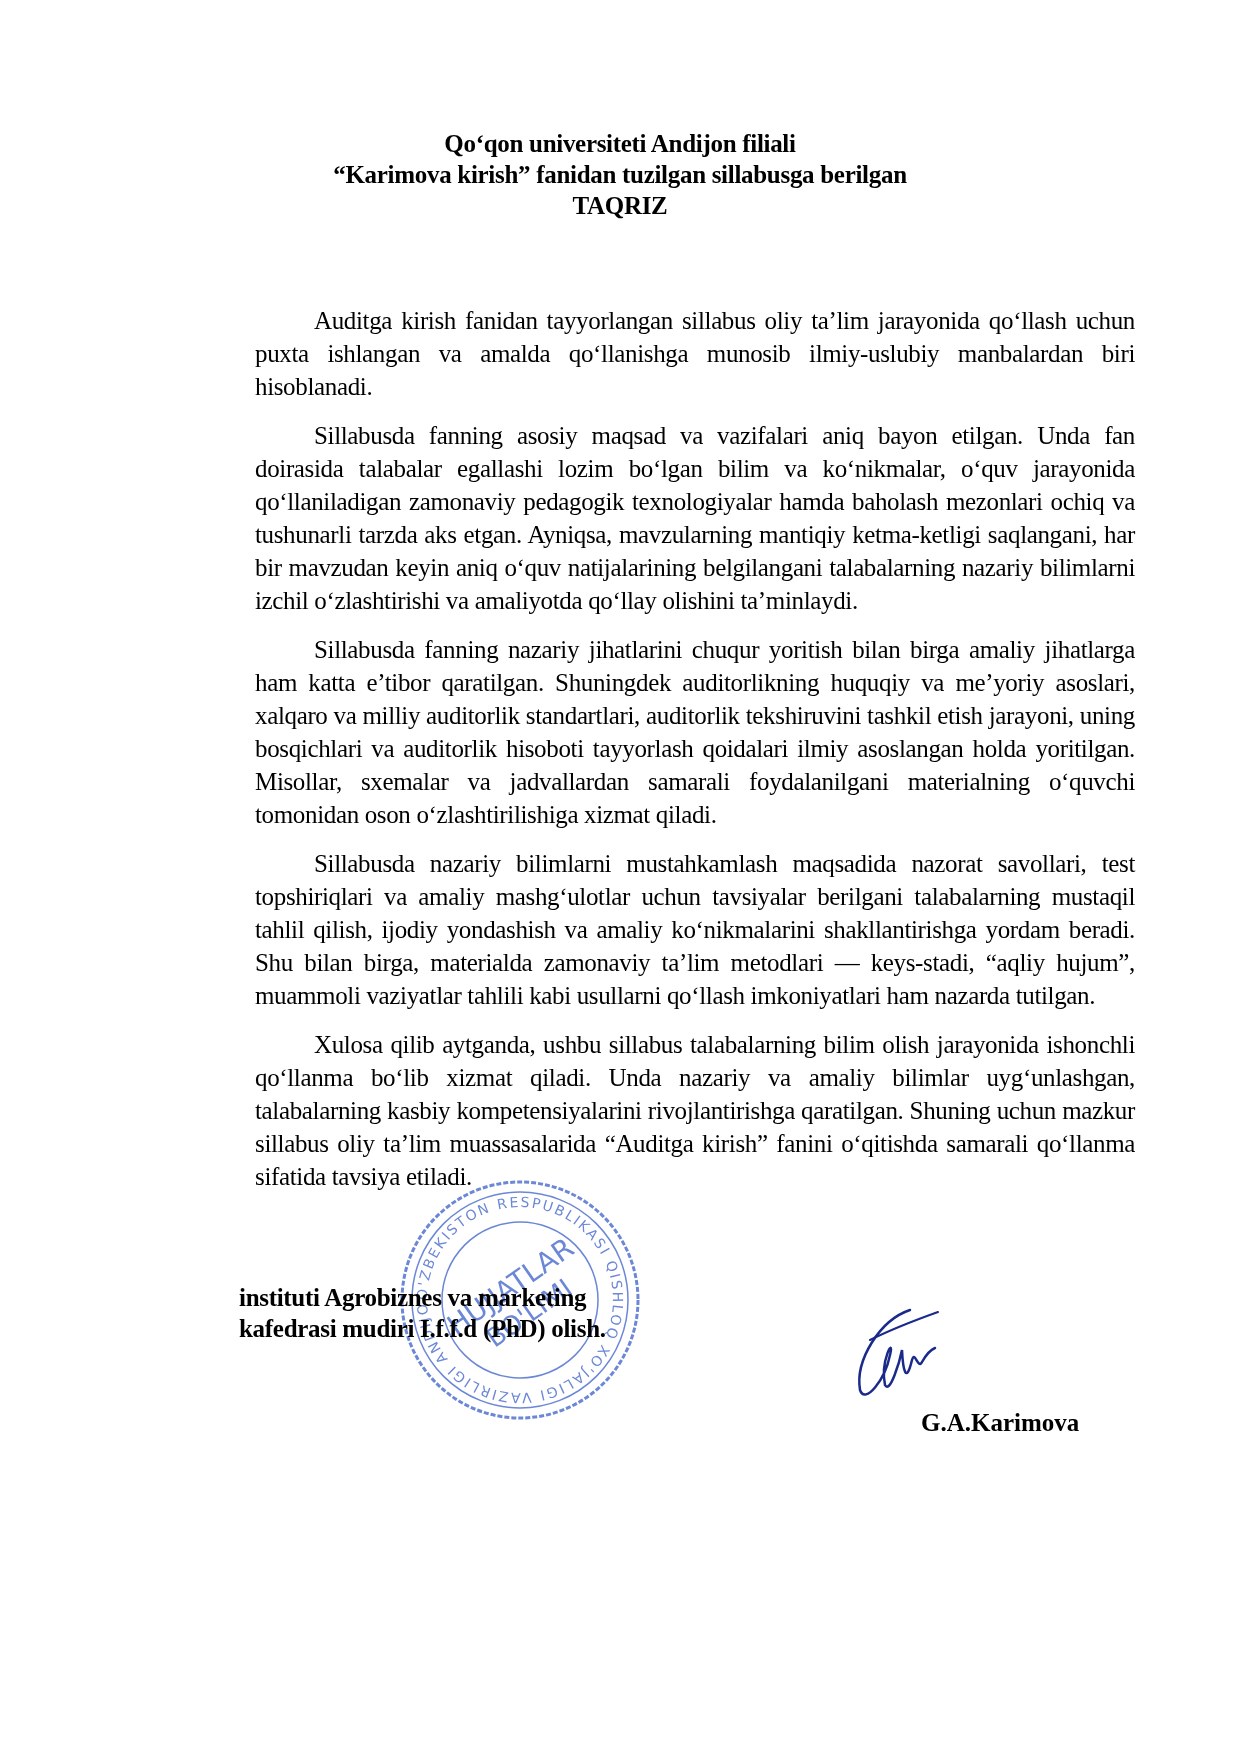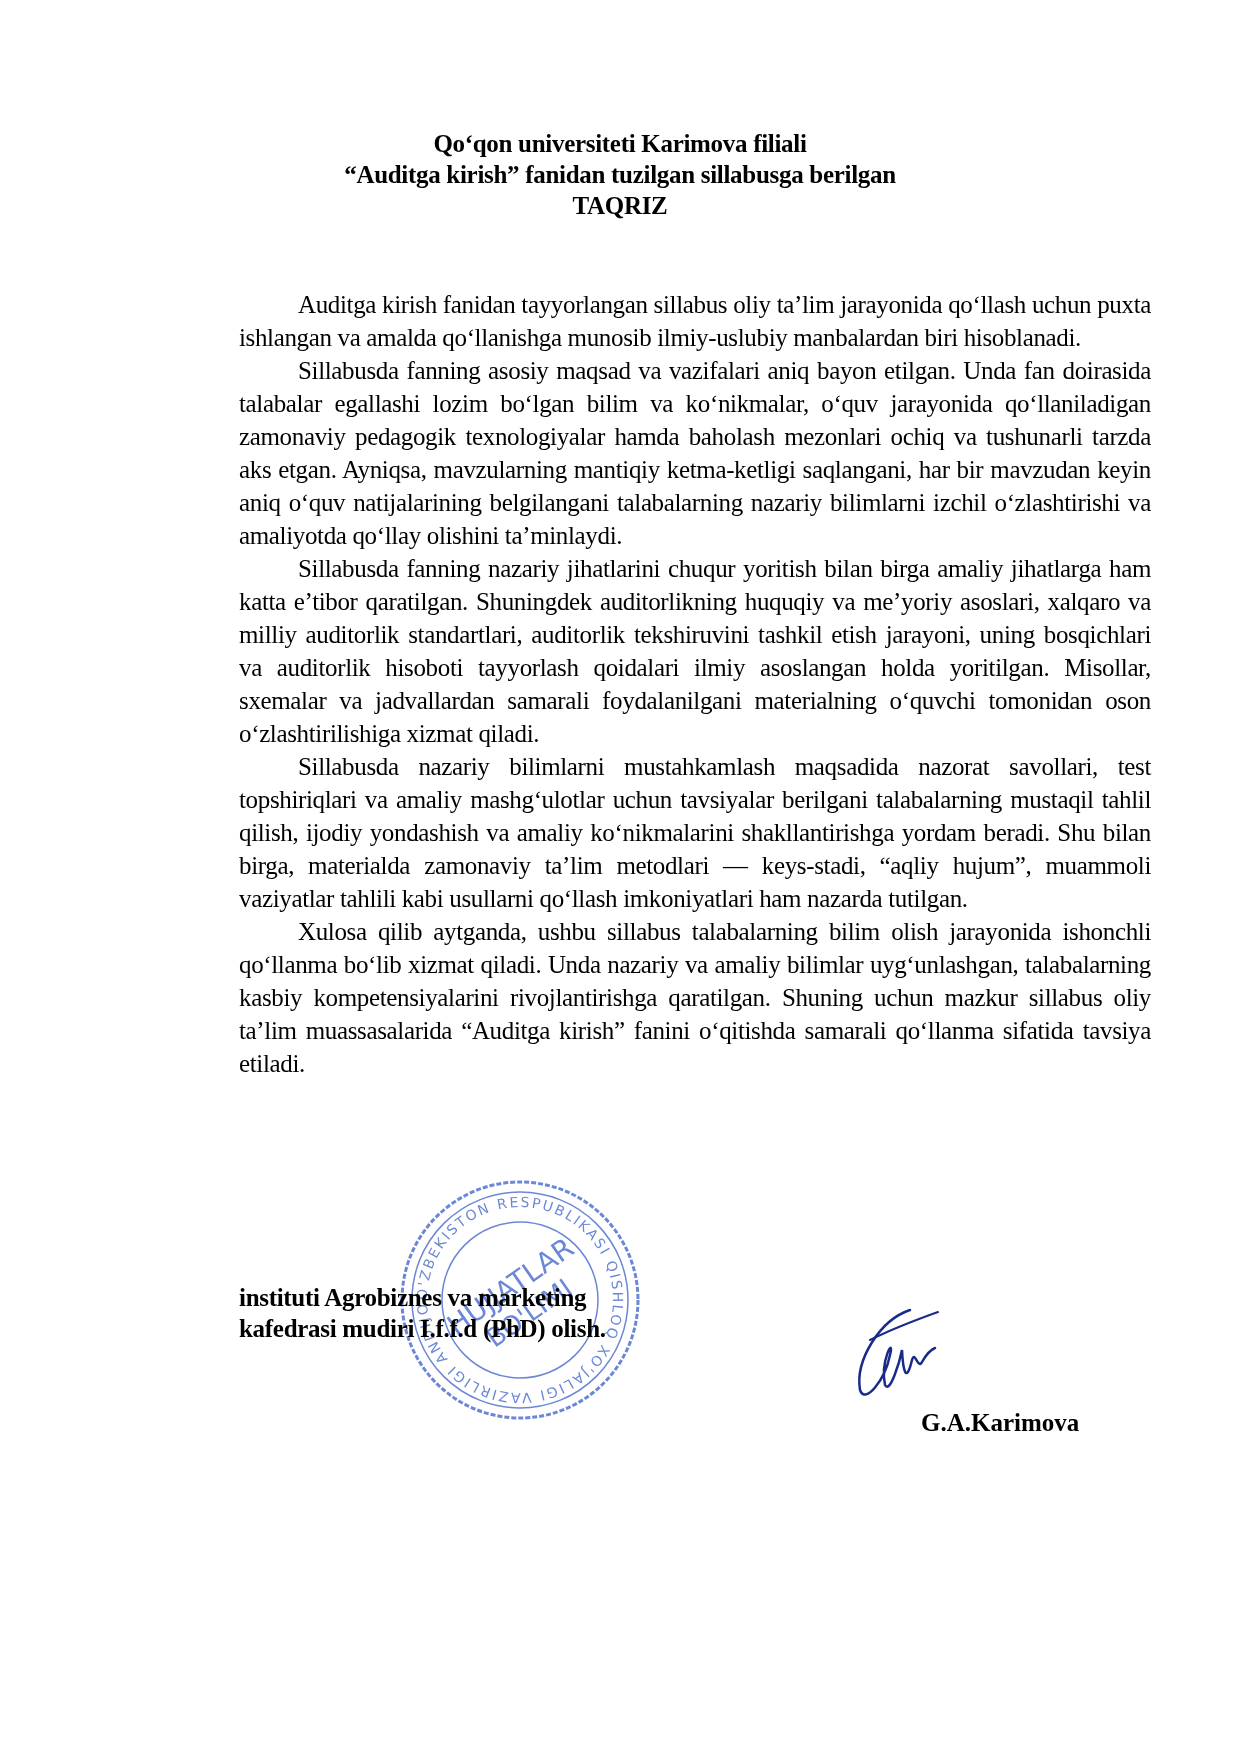--- a/index.html
+++ b/index.html
@@ -4,36 +4,36 @@
 <style>
   html, body { margin: 0; padding: 0; background: #ffffff; }
   body { width: 1240px; height: 1754px; position: relative; overflow: hidden;
          font-family: "Liberation Serif", "DejaVu Serif", serif; color: #000; }
   .page { position: absolute; left: 0; top: 0; width: 1240px; height: 1754px; background: #fff; }
   .heading { position: absolute; left: 180px; width: 880px; top: 128px; text-align: center;
              font-weight: bold; font-size: 25px; line-height: 31px; letter-spacing: -0.3px; }
   .heading div { white-space: nowrap; }
   .body-text { position: absolute; left: 239px; width: 912px; top: 288px;
                font-size: 25px; line-height: 33px; text-align: justify; letter-spacing: -0.35px; }
-  .body-text p { margin: 0; text-indent: 59px; }
+  .body-text p { margin: 16px; text-indent: 59px; }
   .signatory { position: absolute; left: 239px; top: 1282px; font-weight: bold;
                font-size: 25px; line-height: 31px; letter-spacing: -0.3px; }
   .signatory div { white-space: nowrap; }
   .signer { position: absolute; left: 921px; top: 1407px; font-weight: bold; font-size: 25px; line-height: 31px; }
   .signature { position: absolute; left: 840px; top: 1300px; width: 100px; height: 110px; }
   .stamp { position: absolute; left: 395px; top: 1175px; width: 250px; height: 250px; opacity: 0.75; }
 </style>
 </head>
 <body>
 
 <div class="page">
 
   <div class="heading">
-    <div>Qo‘qon universiteti Karimova filiali</div>
-    <div>“Auditga kirish” fanidan tuzilgan sillabusga berilgan</div>
+    <div>Qo‘qon universiteti Andijon filiali</div>
+    <div>“Karimova kirish” fanidan tuzilgan sillabusga berilgan</div>
     <div>TAQRIZ</div>
   </div>
 
   <div class="body-text">
     <p>Auditga kirish fanidan tayyorlangan sillabus oliy ta’lim jarayonida qo‘llash uchun puxta ishlangan va amalda qo‘llanishga munosib ilmiy-uslubiy manbalardan biri hisoblanadi.</p>
     <p>Sillabusda fanning asosiy maqsad va vazifalari aniq bayon etilgan. Unda fan doirasida talabalar egallashi lozim bo‘lgan bilim va ko‘nikmalar, o‘quv jarayonida qo‘llaniladigan zamonaviy pedagogik texnologiyalar hamda baholash mezonlari ochiq va tushunarli tarzda aks etgan. Ayniqsa, mavzularning mantiqiy ketma-ketligi saqlangani, har bir mavzudan keyin aniq o‘quv natijalarining belgilangani talabalarning nazariy bilimlarni izchil o‘zlashtirishi va amaliyotda qo‘llay olishini ta’minlaydi.</p>
     <p>Sillabusda fanning nazariy jihatlarini chuqur yoritish bilan birga amaliy jihatlarga ham katta e’tibor qaratilgan. Shuningdek auditorlikning huquqiy va me’yoriy asoslari, xalqaro va milliy auditorlik standartlari, auditorlik tekshiruvini tashkil etish jarayoni, uning bosqichlari va auditorlik hisoboti tayyorlash qoidalari ilmiy asoslangan holda yoritilgan. Misollar, sxemalar va jadvallardan samarali foydalanilgani materialning o‘quvchi tomonidan oson o‘zlashtirilishiga xizmat qiladi.</p>
     <p>Sillabusda nazariy bilimlarni mustahkamlash maqsadida nazorat savollari, test topshiriqlari va amaliy mashg‘ulotlar uchun tavsiyalar berilgani talabalarning mustaqil tahlil qilish, ijodiy yondashish va amaliy ko‘nikmalarini shakllantirishga yordam beradi. Shu bilan birga, materialda zamonaviy ta’lim metodlari — keys-stadi, “aqliy hujum”, muammoli vaziyatlar tahlili kabi usullarni qo‘llash imkoniyatlari ham nazarda tutilgan.</p>
     <p>Xulosa qilib aytganda, ushbu sillabus talabalarning bilim olish jarayonida ishonchli qo‘llanma bo‘lib xizmat qiladi. Unda nazariy va amaliy bilimlar uyg‘unlashgan, talabalarning kasbiy kompetensiyalarini rivojlantirishga qaratilgan. Shuning uchun mazkur sillabus oliy ta’lim muassasalarida “Auditga kirish” fanini o‘qitishda samarali qo‘llanma sifatida tavsiya etiladi.</p>
   </div>

